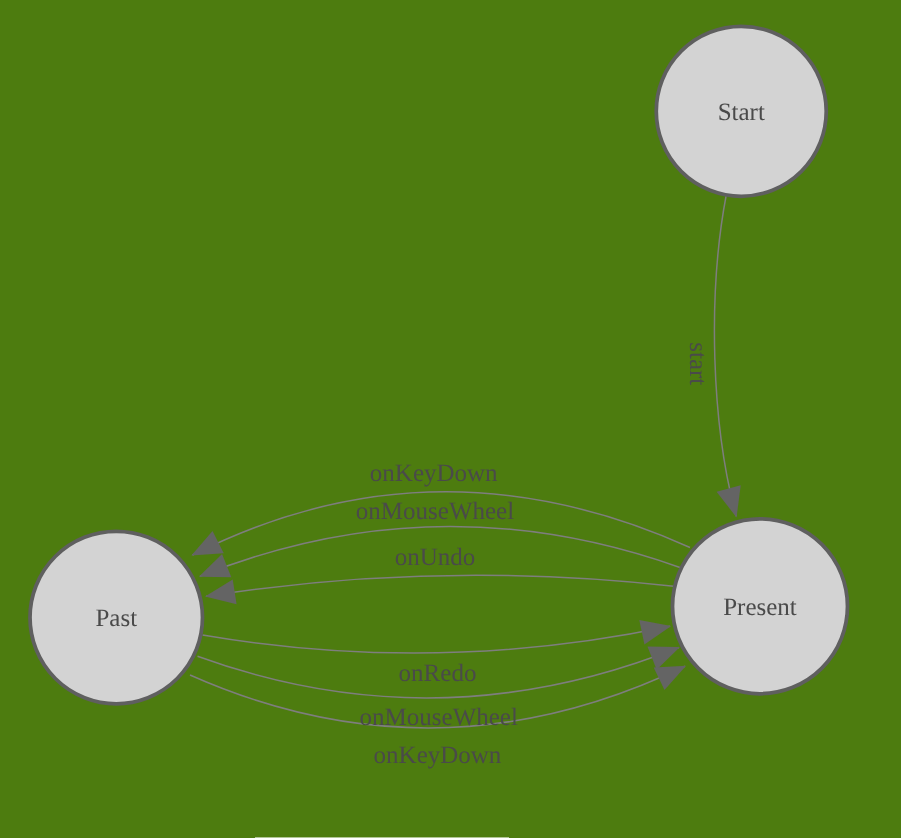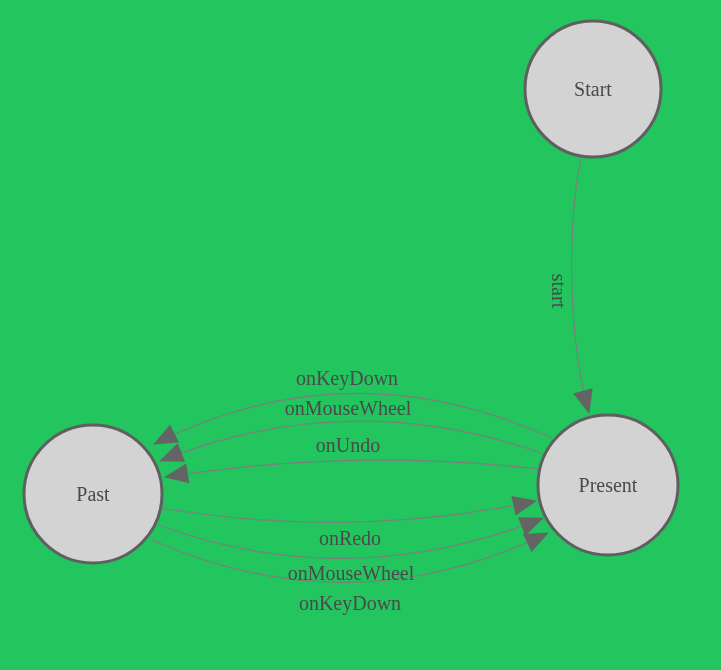--- a/index.html
+++ b/index.html
@@ -4,21 +4,21 @@
 <style>
   html, body {
     margin: 0;
     padding: 0;
     background: #ffffff;
   }
   .canvas {
     position: relative;
     width: 721px;
     height: 670px;
-    background: #22c55e;
+    background: #4d7c0f;
     font-family: "Liberation Serif", "DejaVu Serif", serif;
     overflow: hidden;
   }
   svg { display: block; }
   .edge {
     fill: none;
     stroke: #7e7e7e;
     stroke-width: 1.2;
   }
   .node-circle {

